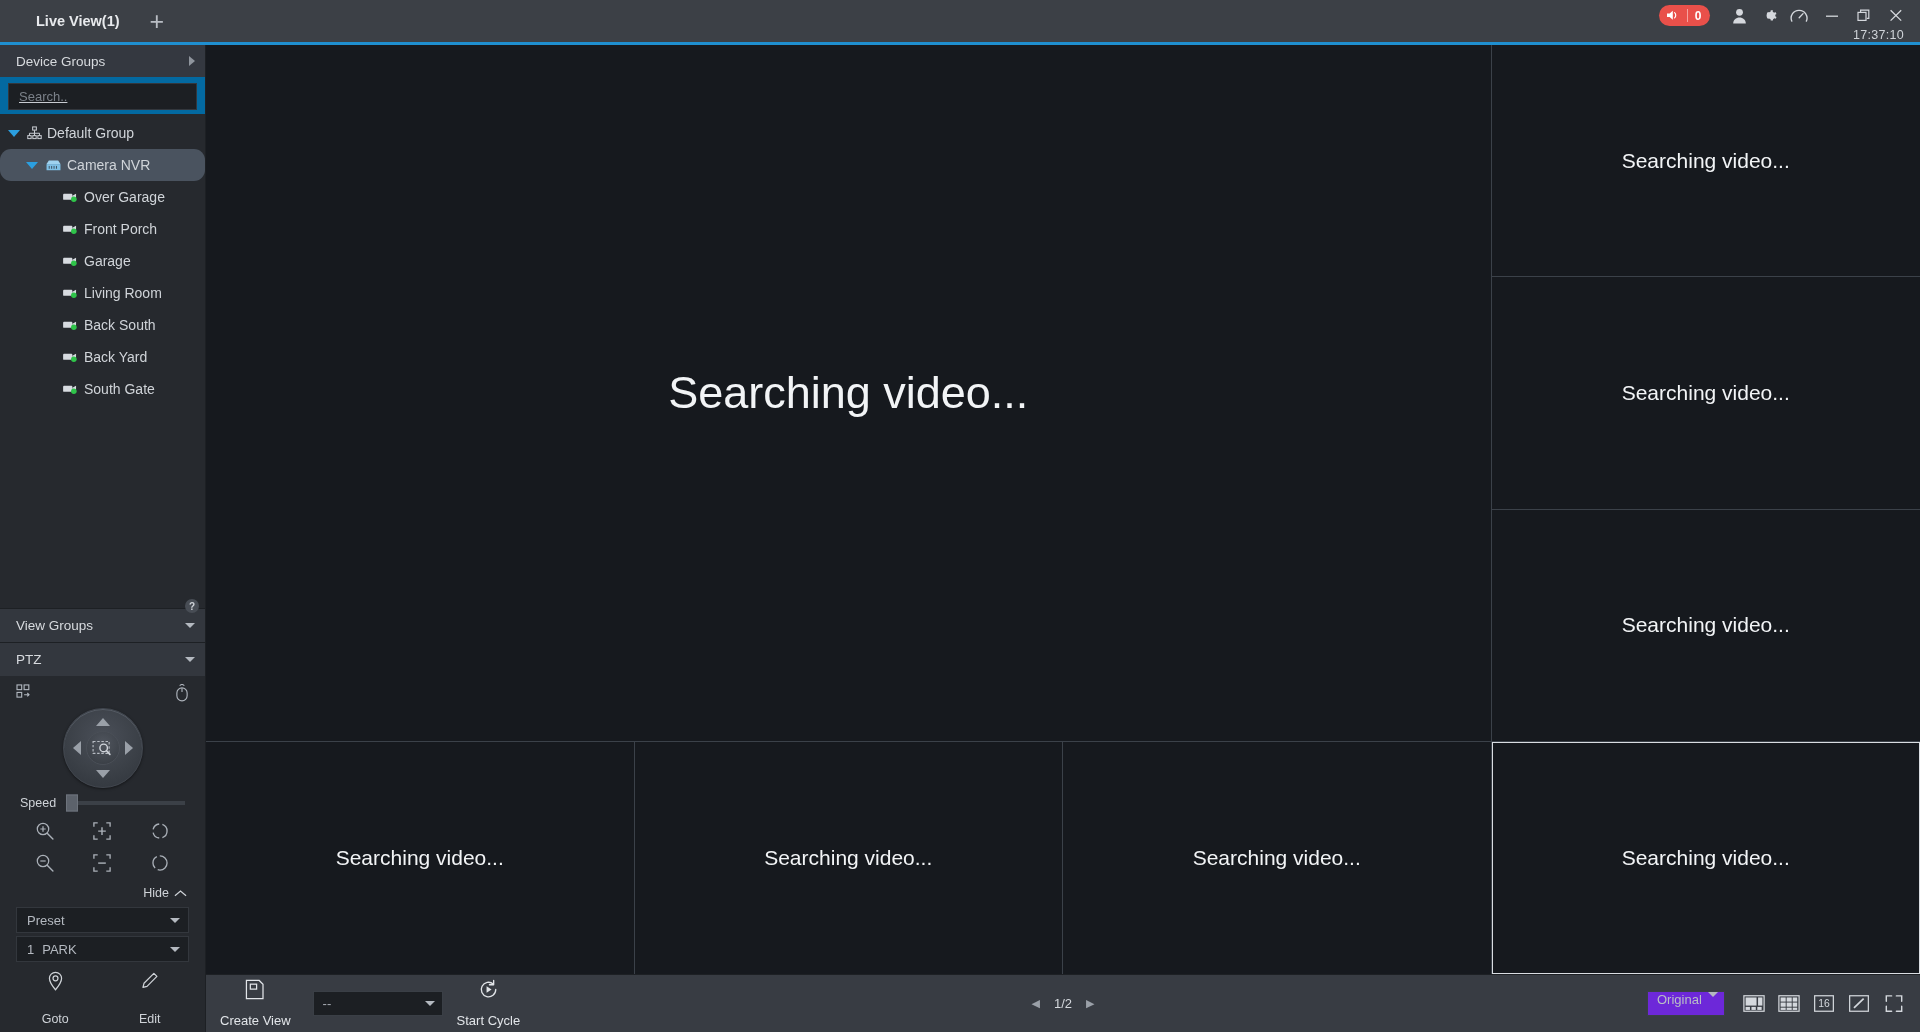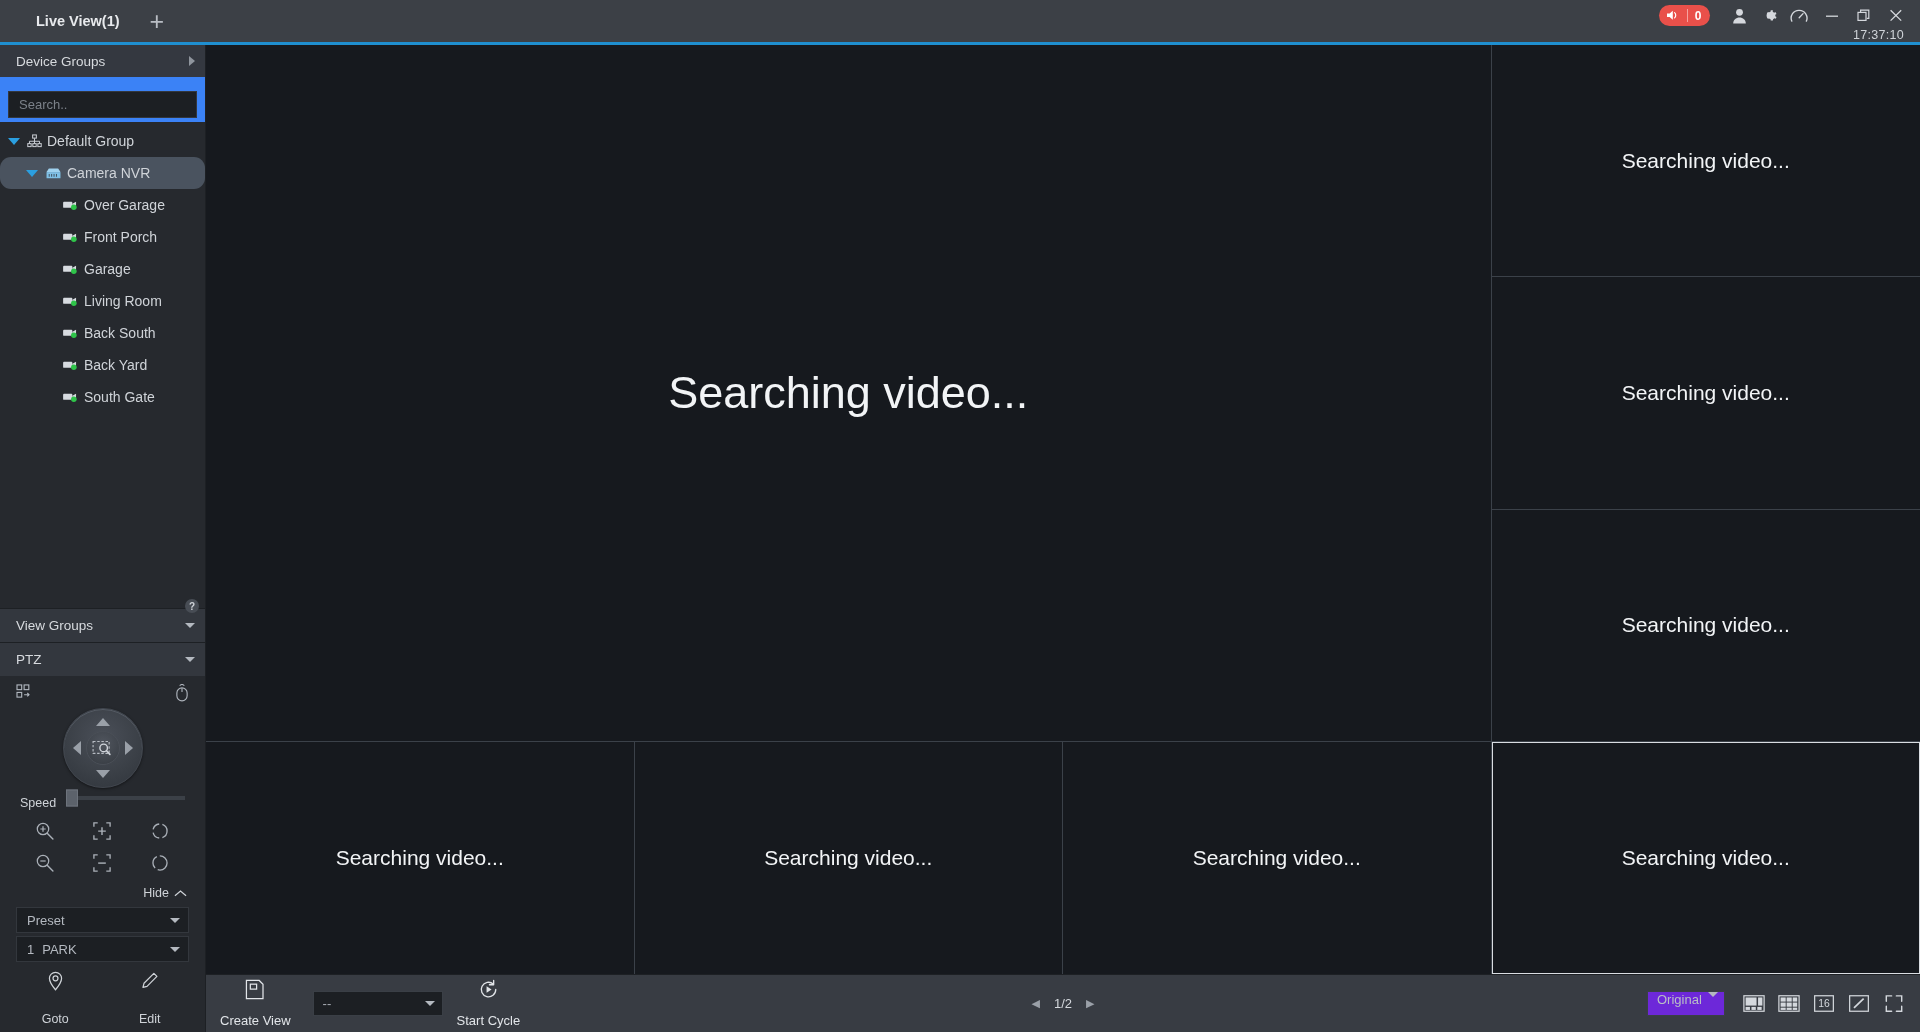--- a/index.html
+++ b/index.html
@@ -59,21 +59,21 @@
   
   .sidebar {
     width: 206px; flex: 0 0 206px; background: #26292e; display: flex; flex-direction: column;
     border-right: 1px solid #1d2024;
   }
   .panel-head {
     height: 32px; background: #343840; display: flex; align-items: center;
     padding: 0 10px 0 16px; font-size: 13.5px; color: #d7dade; position: relative;
   }
   .panel-head .pc-right { margin-left: auto; color: #9aa0a8; }
-  .search-wrap { padding: 14px 8px 4px 8px; background: #3b82f6; }
+  .search-wrap { padding: 6px 8px 4px 8px; background: #0369a1; text-decoration: underline; }
   .search-box {
     height: 27px; background: #1c1f23; border: 1px solid #33373d; display: flex; align-items: center;
     padding: 0 7px 0 10px;
   }
   .search-box input {
     flex: 1; background: transparent; border: none; outline: none; color: #cfd3d8;
     font-size: 13px; font-family: "Liberation Sans", sans-serif;
   }
   .search-box input::placeholder { color: #7b8189; }
   .tree { flex: 1; overflow: hidden; padding-top: 3px; }
@@ -118,21 +118,21 @@
   .joy .ar { position: absolute; width: 0; height: 0; }
   .joy .ar.up { top: 9px; left: 50%; transform: translateX(-50%);
     border-left: 7px solid transparent; border-right: 7px solid transparent; border-bottom: 8px solid #9aa0a8; }
   .joy .ar.dn { bottom: 9px; left: 50%; transform: translateX(-50%);
     border-left: 7px solid transparent; border-right: 7px solid transparent; border-top: 8px solid #9aa0a8; }
   .joy .ar.lf { left: 9px; top: 50%; transform: translateY(-50%);
     border-top: 7px solid transparent; border-bottom: 7px solid transparent; border-right: 8px solid #9aa0a8; }
   .joy .ar.rt { right: 9px; top: 50%; transform: translateY(-50%);
     border-top: 7px solid transparent; border-bottom: 7px solid transparent; border-left: 8px solid #9aa0a8; }
 
-  .speed-row { display: flex; padding: 6px 8px 2px 12px; gap: 10px; }
+  .speed-row { display: flex; align-items: center; padding: 6px 8px 2px 12px; gap: 10px; }
   .speed-row .sp-lbl { font-size: 12.5px; color: #cfd3d8; }
   .slider { flex: 1; height: 4px; background: #3b4047; position: relative; margin-right: 4px; }
   .slider .knob {
     position: absolute; left: 0; top: 50%; transform: translateY(-50%);
     width: 12px; height: 17px; background: #5c626b; border: 1px solid #6d737c;
   }
   .ptz-grid { display: grid; grid-template-columns: repeat(3,1fr); row-gap: 6px; padding: 6px 8px 8px 8px; justify-items: center; }
   .ptz-btn { width: 30px; height: 26px; display: flex; align-items: center; justify-content: center; color: #aab0b8; }
   .hide-row { display: flex; align-items: center; justify-content: flex-end; gap: 5px;
     padding: 0 10px 2px 0; font-size: 12.5px; color: #cfd3d8; height: 20px; }

